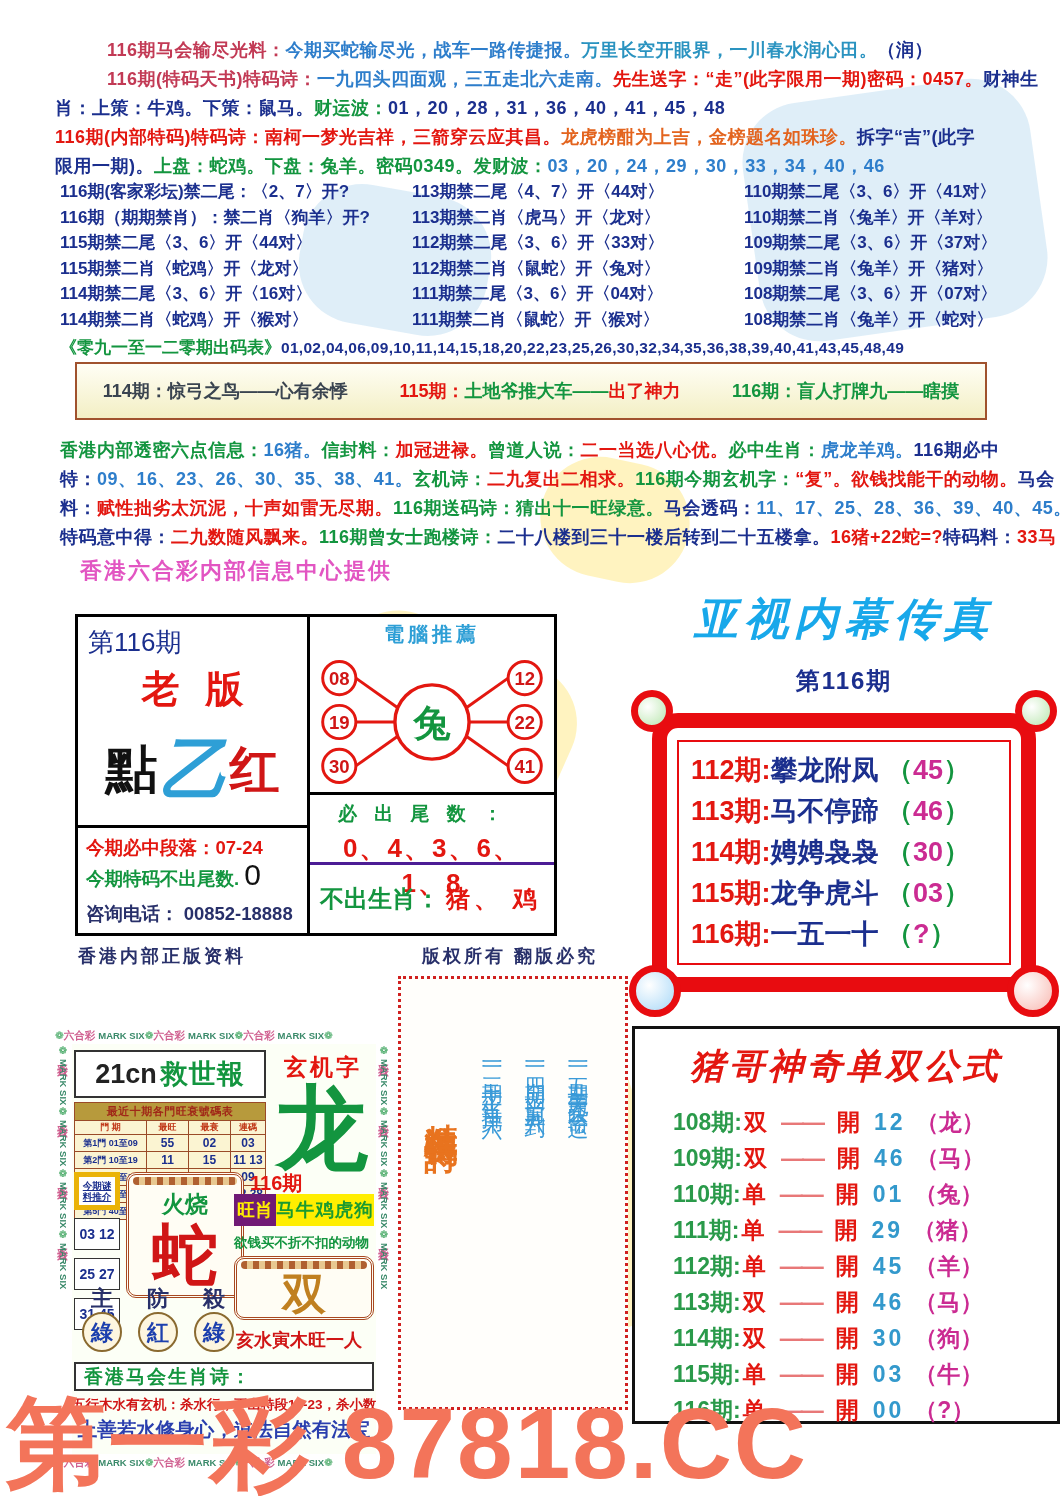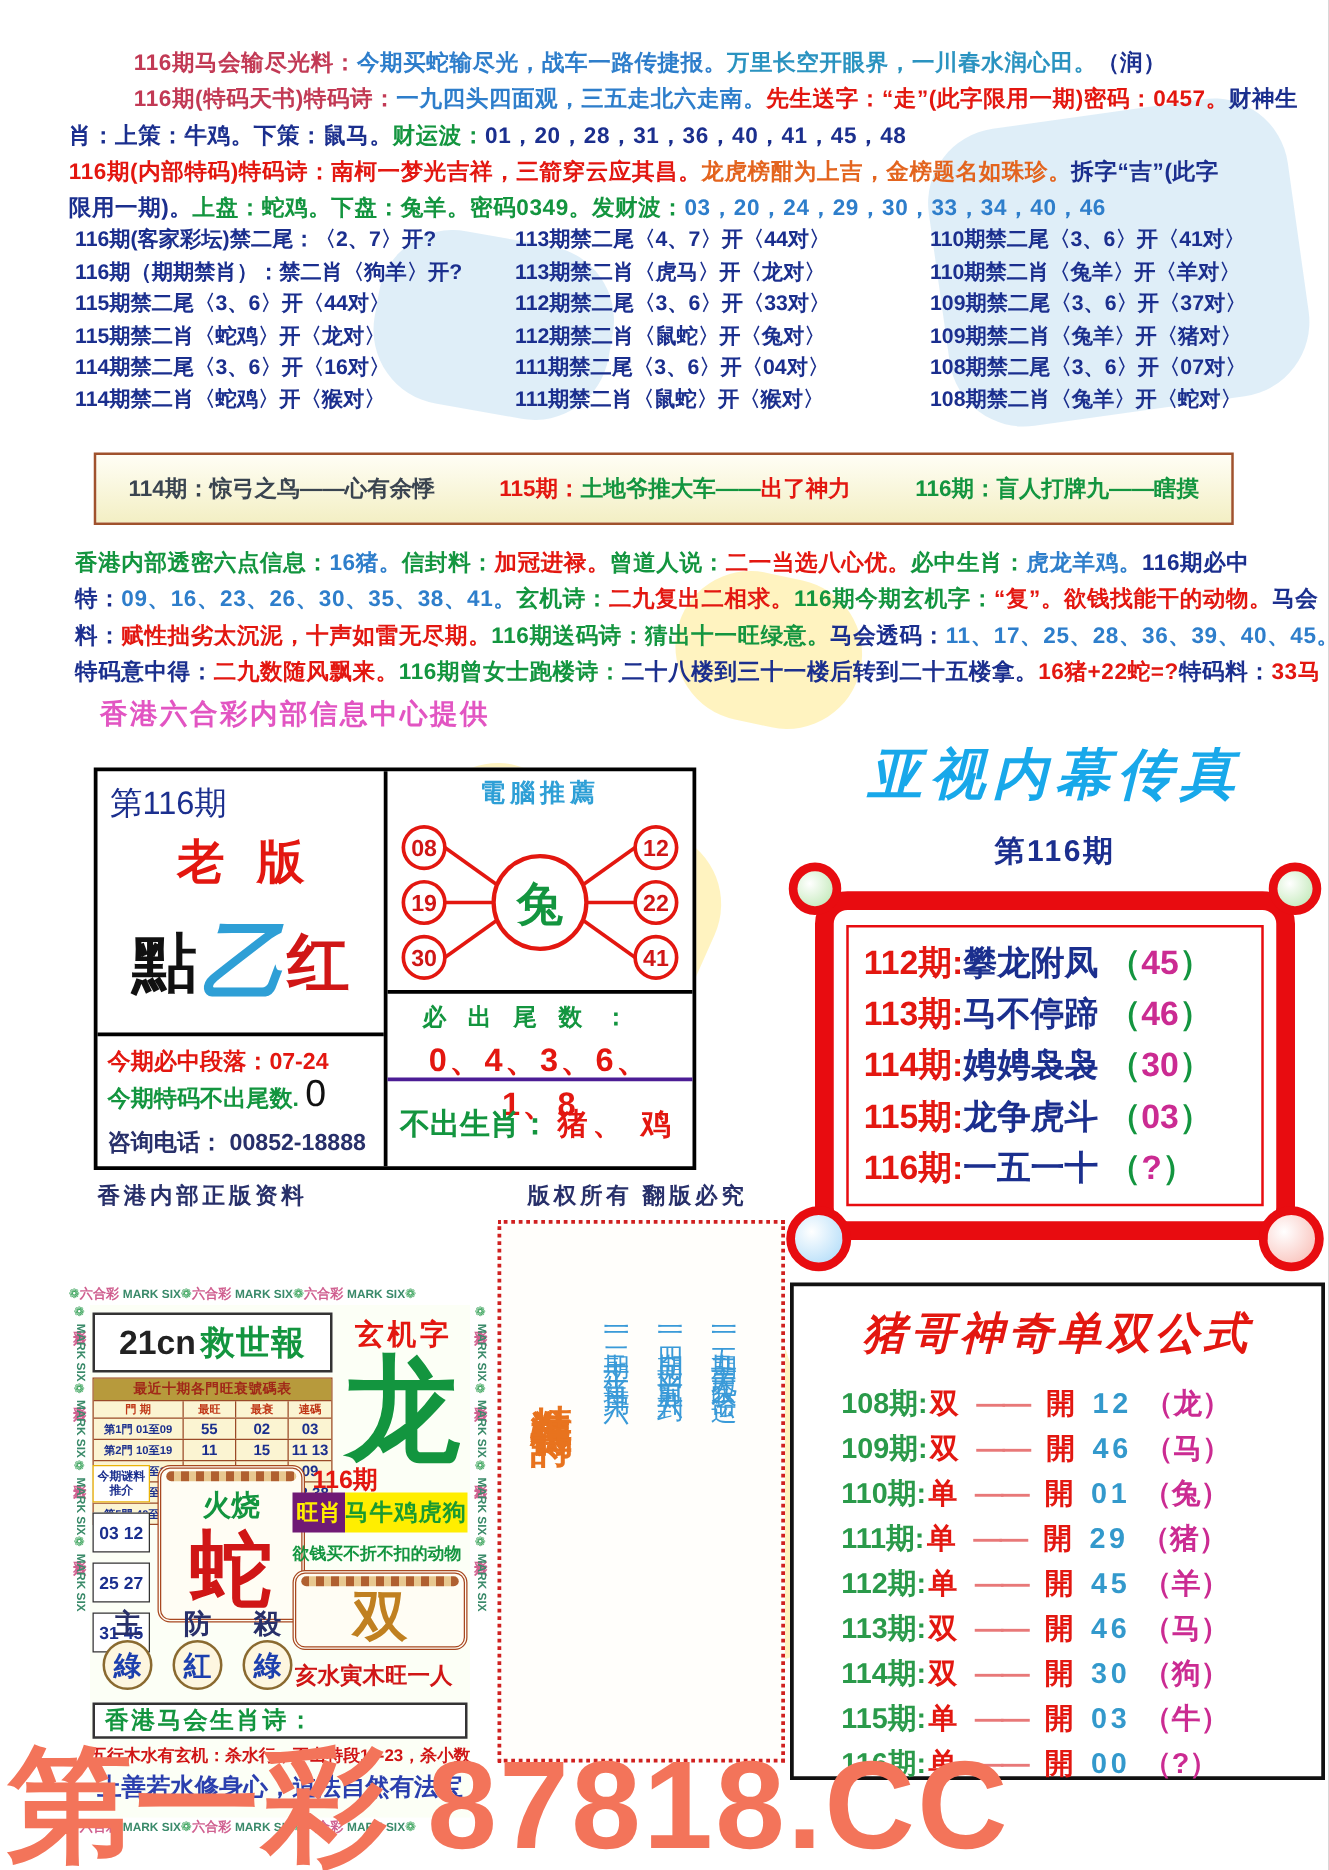--- a/index.html
+++ b/index.html
@@ -90,21 +90,21 @@
   .sv-dragon { left:196px; top:34px; width:108px; text-align:center; color:#13953f; font-size:92px; line-height:100px; }
   .sv-table { left:2px; top:58px; width:192px; border:1px solid #9a4a28; background:#fbf4d2; }
   .sv-tb-title { background:#b79a3c; color:#a02818; font-size:11px; text-align:center; line-height:17px; letter-spacing:.5px; }
   .sv-tb-head { display:flex; border-top:1px solid #9a4a28; }
   .sv-tb-head .th { color:#c03818; font-size:9px; line-height:13px; text-align:center; border-right:1px solid #9a4a28; }
   .sv-row { display:flex; border-top:1px solid #9a4a28; }
   .sv-row span { display:block; color:#1b2f8e; font-size:12px; line-height:16px; text-align:center; border-right:1px solid #9a4a28; }
   .w-gate{width:72px} .w-v{width:42px} .w-l{flex:1; border-right:none!important;}
   .sv-row .gate { font-size:9px; }
   .sv-tips { left:2px; top:128px; width:46px; }
-  .sv-tips-label { border:1px solid #eab308; background:#fff; color:#1b2f8e; font-size:9.5px; line-height:11px; text-align:center; padding:3px 1px; }
+  .sv-tips-label { border:5px solid #eab308; background:#fff; color:#1b2f8e; font-size:9.5px; line-height:11px; text-align:center; padding:3px 1px;text-decoration:underline; }
   .sv-tip-cell { border:1px solid #333; margin-top:8px; background:#fff; color:#1b2f8e; font-size:14px; text-align:center; line-height:30px; white-space:nowrap; }
   .sv-burn { left:54px; top:128px; width:118px; height:126px; border:3px double #a84820; border-radius:10px; background:#fffdf4; text-align:center; }
   .sv-burn-deco { height:8px; margin:2px 4px 0; background:repeating-linear-gradient(90deg,#b06030 0 6px,#e8c890 6px 12px); border-radius:4px; }
   .sv-burn .fire { color:#13953f; font-size:23px; margin-top:4px; }
   .sv-burn .snake { color:#d01616; font-size:66px; line-height:70px; }
   .sv-issue { left:178px; top:126px; color:#e31710; font-size:20px; }
   .sv-wangxiao { left:162px; top:150px; width:140px; height:32px; display:flex; }
   .sv-wx-label { width:42px; background:#701a75; color:#ffee00; font-size:18px; text-align:center; line-height:32px; }
   .sv-wx-value { flex:1; background:#ffee00; color:#1a9a30; font-size:18.5px; text-align:center; line-height:32px; letter-spacing:1px; }
   .sv-money { left:162px; top:190px; width:142px; color:#13953f; font-size:13.5px; white-space:nowrap; }
@@ -172,20 +172,23 @@
       <div class="ban-cell">112期禁二肖〈鼠蛇〉开〈兔对〉</div>
       <div class="ban-cell">109期禁二肖〈兔羊〉开〈猪对〉</div>
       <div class="ban-cell">114期禁二尾〈3、6〉开〈16对〉</div>
       <div class="ban-cell">111期禁二尾〈3、6〉开〈04对〉</div>
       <div class="ban-cell">108期禁二尾〈3、6〉开〈07对〉</div>
       <div class="ban-cell">114期禁二肖〈蛇鸡〉开〈猴对〉</div>
       <div class="ban-cell">111期禁二肖〈鼠蛇〉开〈猴对〉</div>
       <div class="ban-cell">108期禁二肖〈兔羊〉开〈蛇对〉</div>
     </div>
 
+  <div class="layer chuma">
+    <span class="c-green">《零九一至一二零期出码表》</span><span class="nums c-navy">01,02,04,06,09,10,11,14,15,18,20,22,23,25,26,30,32,34,35,36,38,39,40,41,43,45,48,49</span>
+  </div>
 
   <div class="layer idiom-box">
     <div class="idiom-cell"><span class="c-dark">114期：惊弓之鸟——心有余悸</span></div>
     <div class="idiom-cell"><span class="c-red">115期：</span><span class="c-green">土地爷推大车——</span><span class="c-red">出了神力</span></div>
     <div class="idiom-cell"><span class="c-green">116期：</span><span class="c-green">盲人打牌九——瞎摸</span></div>
   </div>
 
   <div class="layer secret">
     <div class="tline"><span class="seg c-green">香港内部透密六点信息：</span><span class="seg c-blue">16猪。</span><span class="seg c-green">信封料：</span><span class="seg c-red">加冠进禄。</span><span class="seg c-green">曾道人说：</span><span class="seg c-red">二一当选八心优。</span><span class="seg c-green">必中生肖：</span><span class="seg c-blue">虎龙羊鸡。</span><span class="seg c-navy">116期必中</span></div>
     <div class="tline"><span class="seg c-navy">特：</span><span class="seg c-blue">09、16、23、26、30、35、38、41。</span><span class="seg c-green">玄机诗：</span><span class="seg c-red">二九复出二相求。</span><span class="seg c-green">116期今期玄机字：</span><span class="seg c-red">“复”。</span><span class="seg c-red">欲钱找能干的动物。</span><span class="seg c-navy">马会</span></div>

